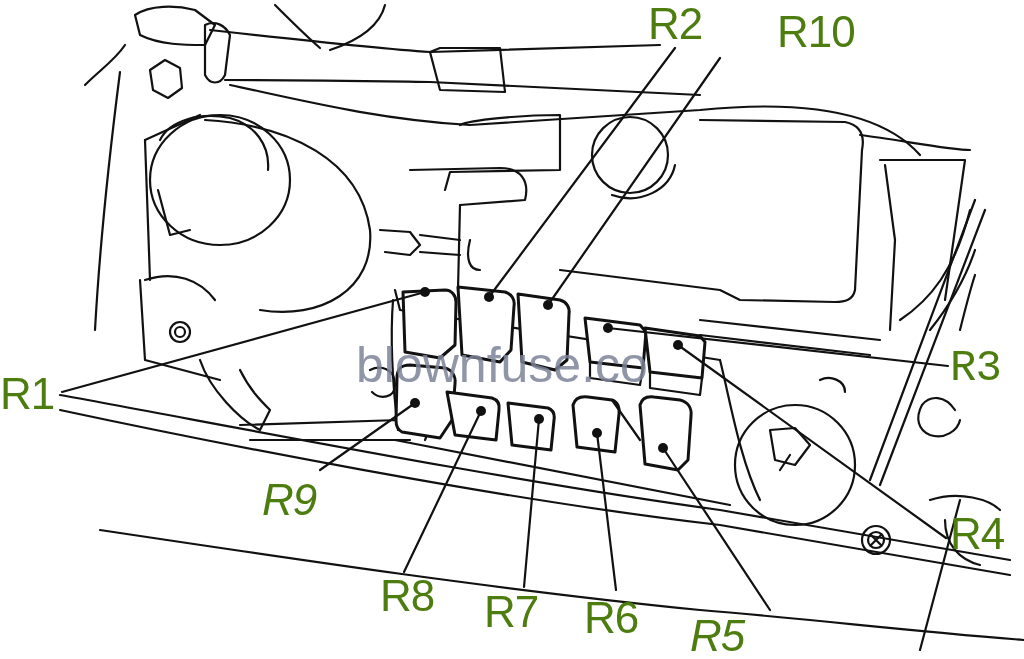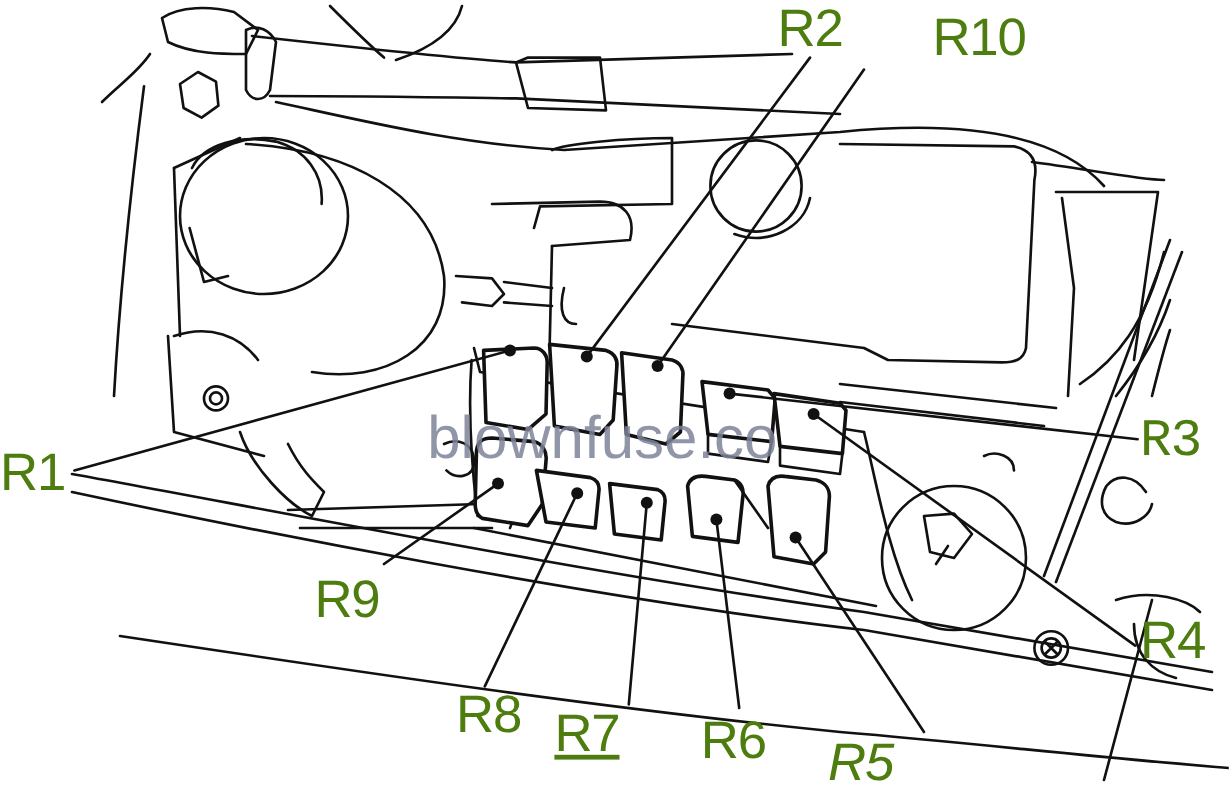--- a/index.html
+++ b/index.html
@@ -148,17 +148,17 @@
   </g>
 </svg>
 
 <div class="watermark">blownfuse.co</div>
 
 <div class="label" style="left:648px; top:2px;">R2</div>
 <div class="label" style="left:730px; top:10px;margin-left:47px;">R10</div>
 <div class="label" style="left:0px; top:372px;">R1</div>
 <div class="label" style="left:950px; top:346px;font-family:Liberation Mono, monospace;">R3</div>
 <div class="label" style="left:950px; top:512px;">R4</div>
-<div class="label" style="left:262px; top:478px;">R9</div>
+<div class="label" style="left:262px; top:478px;font-style:italic;">R9</div>
 <div class="label" style="left:380px; top:574px;">R8</div>
-<div class="label" style="left:462px; top:590px;text-decoration:underline;">R7</div>
+<div class="label" style="left:484px; top:590px;">R7</div>
 <div class="label" style="left:584px; top:596px;">R6</div>
 <div class="label" style="left:690px; top:614px;font-style:italic;">R5</div>
 
 </body></html>

